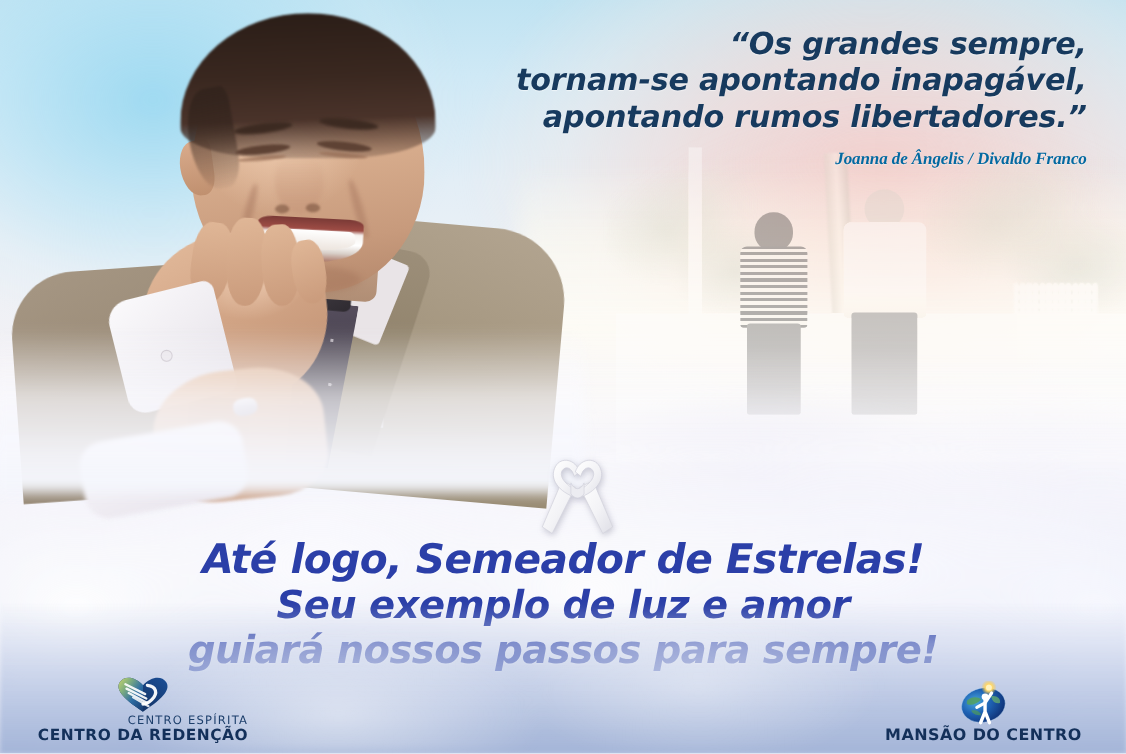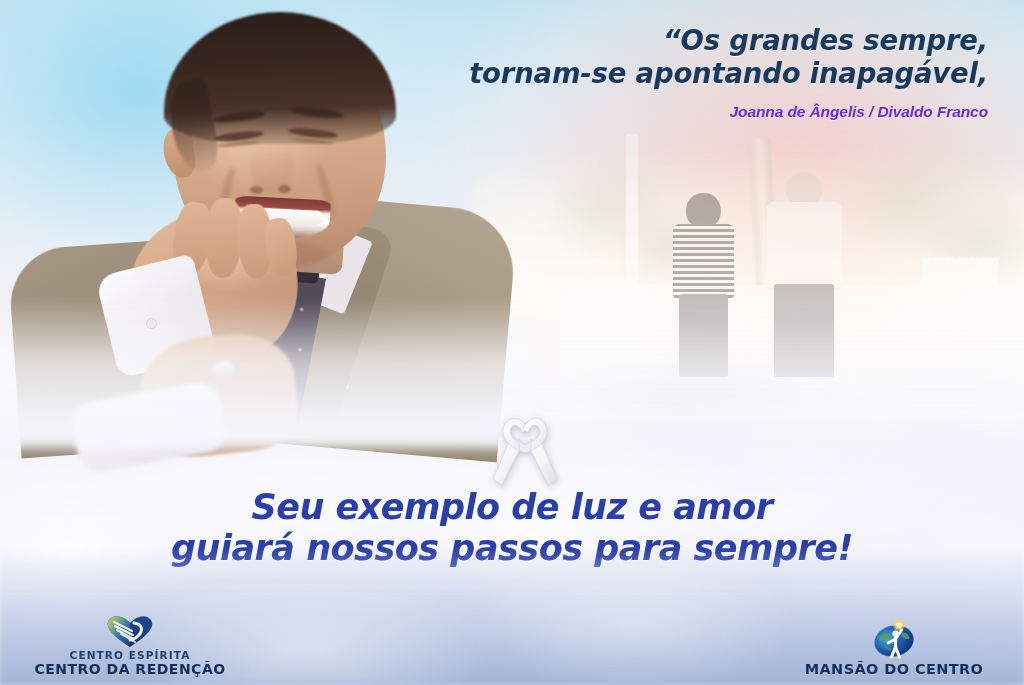--- a/index.html
+++ b/index.html
@@ -433,26 +433,26 @@
     font-size:27.5px;
     line-height:33px;
     letter-spacing:-0.2px;
     color:#173a5e;
     white-space:nowrap;
     text-shadow:0 1px 1px rgba(255,255,255,0.55);
   }
   .quote-author {
     display:block;
     margin-top:13px;
-    font-family:Liberation Sans, sans-serif;
+    font-family:Liberation Serif, serif;
     font-style:italic;
     font-weight:bold;
     font-size:15.5px;
     letter-spacing:-0.1px;
-    color:#6d28d9;
+    color:#0369a1;
     text-shadow:0 1px 1px rgba(255,255,255,0.5);
   }
 
   
   .ribbon {
     position:absolute; left:489px; top:413px;
     width:72px; height:76px;
   }
   .ribbon svg { display:block; width:100%; height:100%;
     filter:drop-shadow(1px 2px 3px rgba(90,90,120,0.30)); }
@@ -483,23 +483,24 @@
     display:flex; flex-direction:column; align-items:center;
   }
   .logo-left  { left:26px;  width:208px; }
   .logo-right { right:14px; width:232px; }
   .logo-mark { display:block; }
   .logo-mark svg { display:block; }
   .logo-text { text-align:center; line-height:1.05; margin-top:2px; }
   .logo-line1 {
     display:block;
     font-family:"DejaVu Sans", sans-serif;
-    font-weight:bold; font-size:10.5px;
+    font-weight:normal; font-size:10.5px;
     letter-spacing:1.1px;
     color:#1d3f6b;
+    text-align:right;
   }
   .logo-line2 {
     display:block;
     font-family:"DejaVu Sans", sans-serif;
     font-weight:bold; font-size:14px;
     letter-spacing:0.5px;
     color:#13305a;
     margin-top:1px;
   }
   .logo-right .logo-line2 { font-size:14.5px; letter-spacing:0.4px; }
@@ -584,20 +585,21 @@
     <div class="p-el hand2"></div>
     <div class="p-el ring"></div>
     <div class="p-el sleeve2"></div>
 
     <div class="portrait-fade"></div>
   </div>
 
   <div class="quote-block">
     <span class="quote-line">“Os grandes sempre,</span>
     <span class="quote-line">tornam-se apontando inapagável,</span>
+    <span class="quote-line">apontando rumos libertadores.”</span>
     <span class="quote-author">Joanna de Ângelis / Divaldo Franco</span>
   </div>
 
   <div class="ribbon">
     <svg viewBox="0 0 72 76" xmlns="http://www.w3.org/2000/svg" aria-hidden="true">
       <defs>
         <linearGradient id="rib" x1="0" y1="0" x2="1" y2="1">
           <stop offset="0%" stop-color="#ffffff"></stop>
           <stop offset="55%" stop-color="#f3f3f6"></stop>
           <stop offset="100%" stop-color="#dedee6"></stop>
@@ -610,20 +612,21 @@
 
       <path d="M36 40 C18 34 10 22 16 11 C21 2 34 4 38 16 L33 20 C31 12 25 10 22 15 C19 21 26 29 38 34 Z" fill="url(#rib)" stroke="#d2d2dc" stroke-width="0.7"></path>
 
       <path d="M36 40 C54 34 62 22 56 11 C51 2 38 4 34 16 L39 20 C41 12 47 10 50 15 C53 21 46 29 34 34 Z" fill="url(#rib)" stroke="#d2d2dc" stroke-width="0.7"></path>
 
       <path d="M30 26 C33 33 39 33 42 26 L42 36 C38 41 34 41 30 36 Z" fill="#ececf1" stroke="#cfcfda" stroke-width="0.6"></path>
     </svg>
   </div>
 
   <div class="headline">
+    <span class="headline-line hl-1">Até logo, Semeador de Estrelas!</span>
     <span class="headline-line hl-2">Seu exemplo de luz e amor</span>
     <span class="headline-line hl-3">guiará nossos passos para sempre!</span>
   </div>
 
   <div class="bottom-band"></div>
   <div class="band-wisp"></div>
 
   <div class="logo logo-left">
     <span class="logo-mark">
       <svg width="52" height="34" viewBox="0 0 52 34" xmlns="http://www.w3.org/2000/svg" aria-hidden="true">

